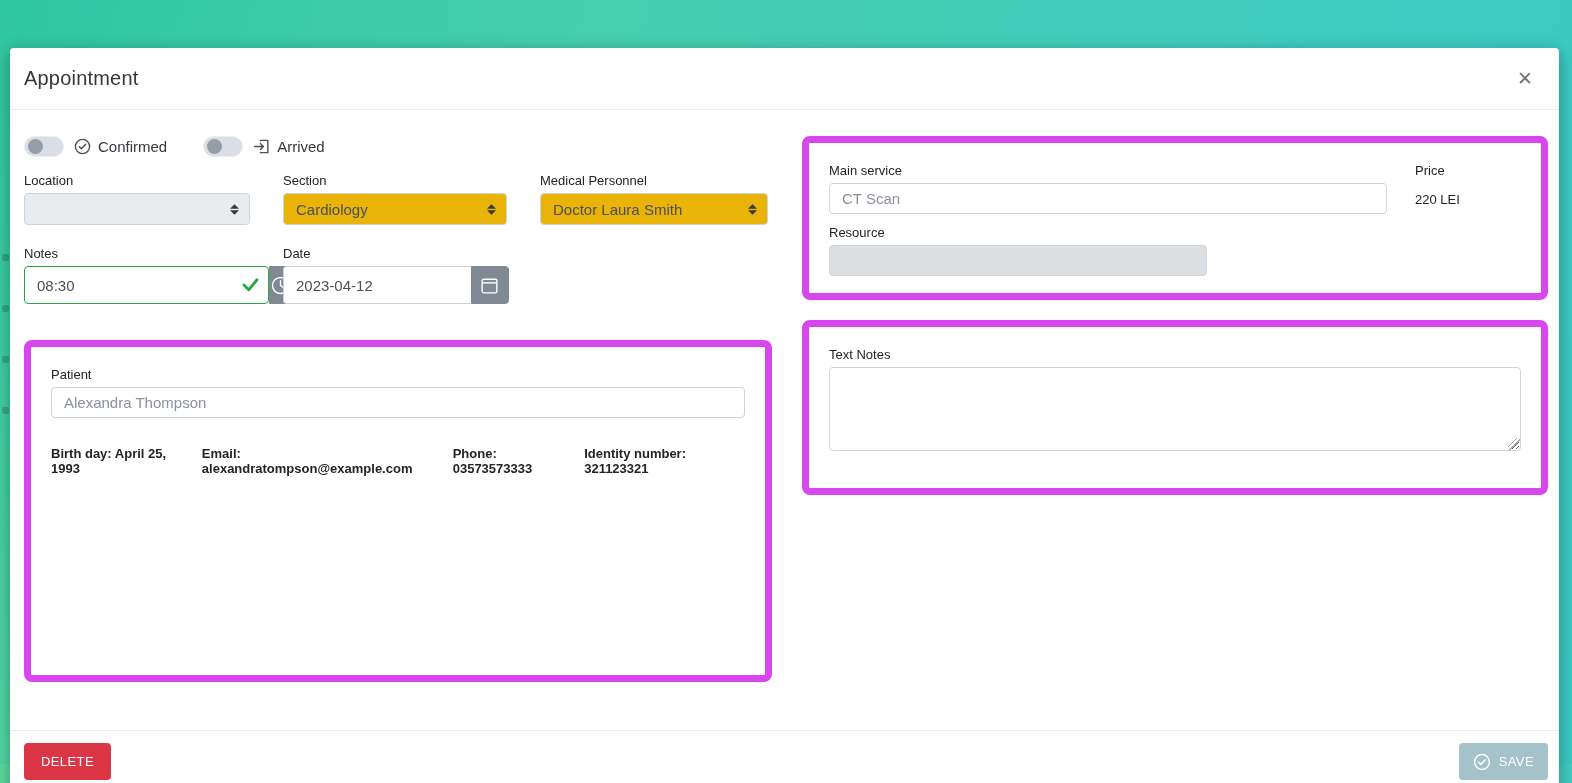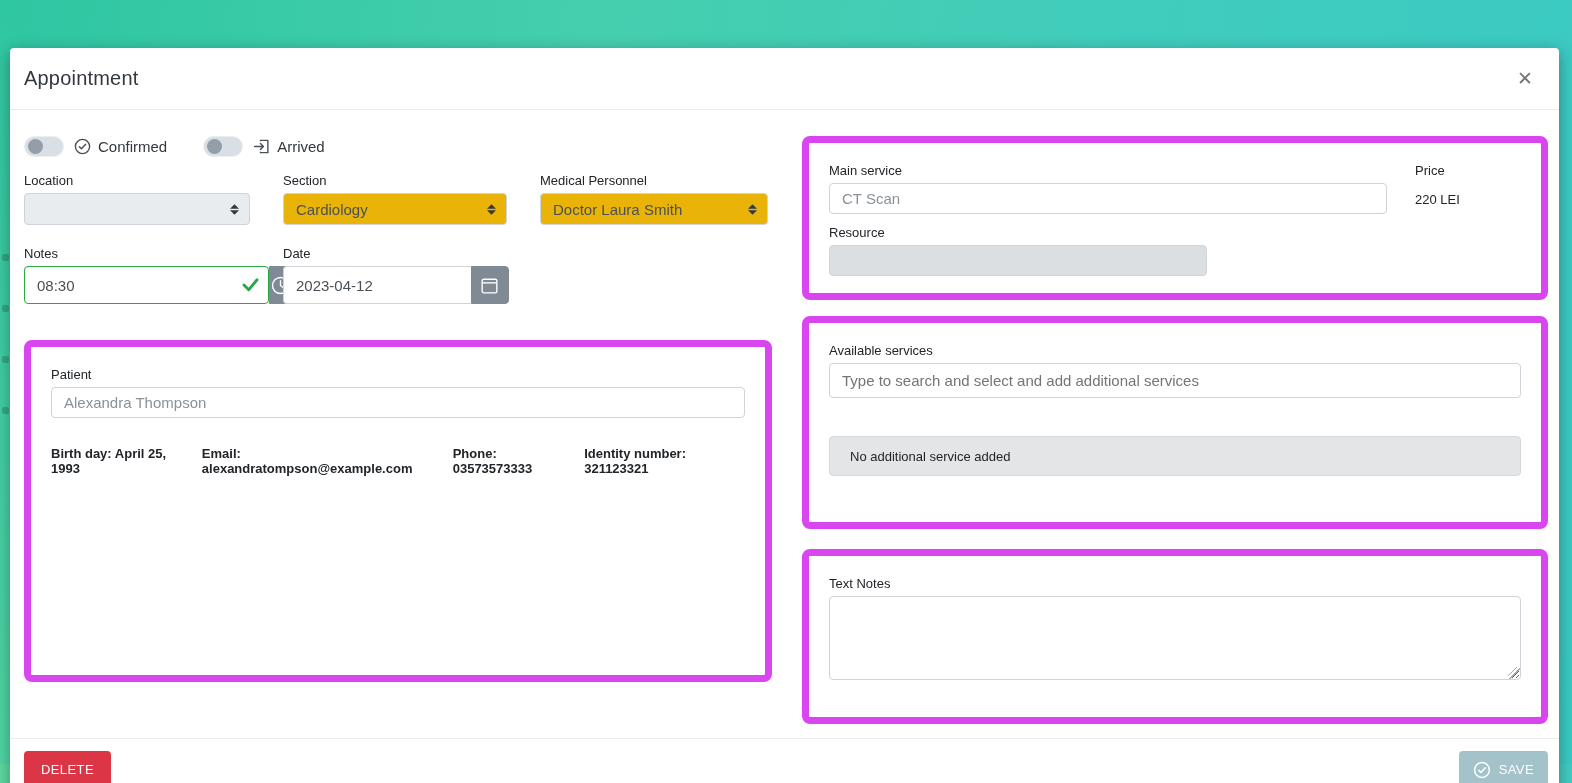--- a/index.html
+++ b/index.html
@@ -262,25 +262,20 @@
             <span class="field-label">Price</span>
             <div class="price-val">220 LEI</div>
           </div>
         </div>
         <div style="margin-top:11px">
           <span class="field-label">Resource</span>
           <div class="resource-input"></div>
         </div>
       </div>
 
-      <div class="panel avail-panel">
-        <span class="field-label">Available services</span>
-        <input class="text-input" style="height: 35px;" placeholder="Type to search and select and add additional services">
-        <div class="empty-box">No additional service added</div>
-      </div>
 
       <div class="panel notes-panel">
         <span class="field-label">Text Notes</span>
         <textarea class="notes-area" style=""></textarea>
       </div>
     </div>
   </div>
 
   <div class="modal-footer">
     <button class="btn btn-delete">DELETE</button>

